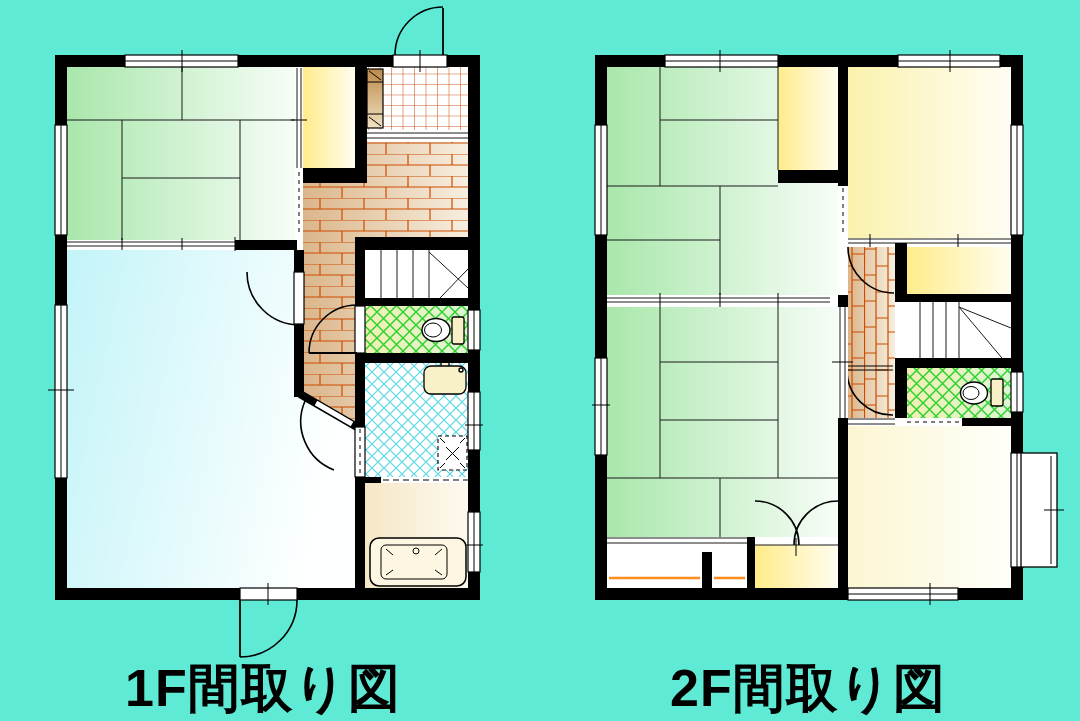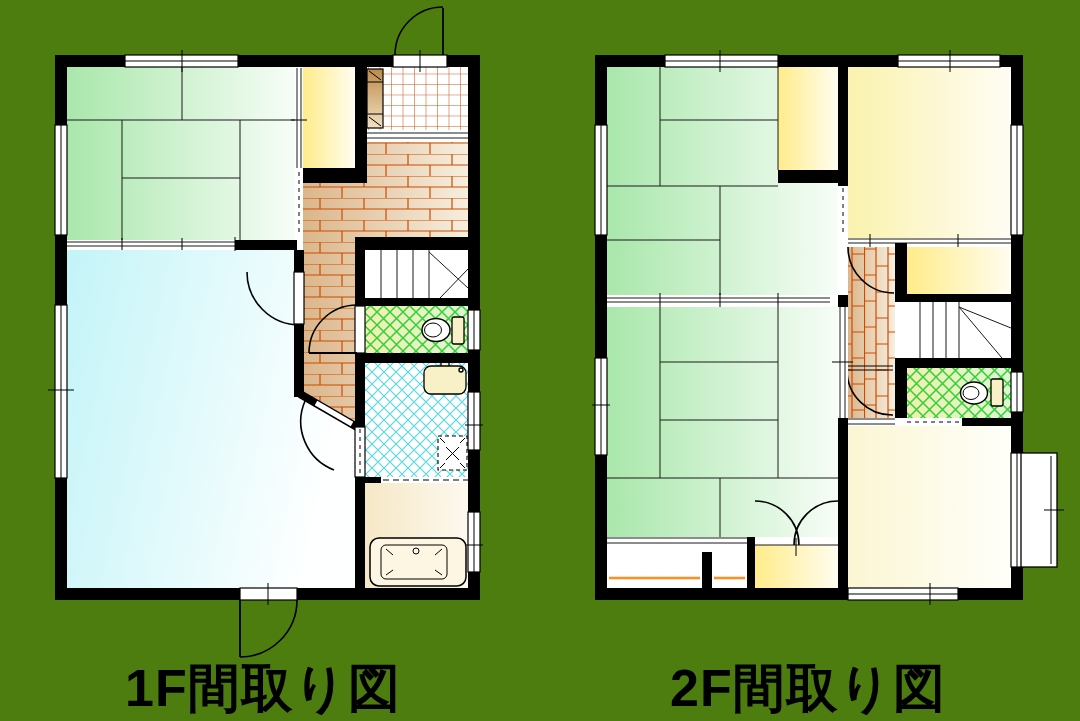--- a/index.html
+++ b/index.html
@@ -1,16 +1,16 @@
 <!DOCTYPE html>
 <html style="--wall: #000000; --line: #1a1a1a; --tatami-deep: #a9e7ab; --tatami-pale: #f7fdf7; --water-deep: #c3f4f8; --water-pale: #feffff; --closet-deep: #ffec8a; --closet-pale: #fffdf0; --western-deep: #faf2ad; --western-pale: #fffdf4; --cream-deep: #fbf6d2; --cream-pale: #fffffa; --hall-deep: #dbb68b; --hall-pale: #f7eedf; --brick-line: #cc4b00; --tile-line: #c75618; --toilet-deep: #f1efb2; --toilet-pale: #dcf6d4; --toilet-hatch: #2fd32f; --wash-hatch: #56d8e2; --bath-deep: #f6e8c6; --bath-pale: #fdf9ef; --fixture-fill: #f8f1c8; --tub-fill: #fdf6e2; --cabinet-deep: #bd8a4a; --cabinet-pale: #f1e1c2; --pole: #ff8d1f;"><head>
 <meta charset="utf-8">
 <style>
   html,body{margin:0;padding:0;background:#fff;}
-  #stage{position:relative;width:1080px;height:721px;background:#4d7c0f;overflow:hidden;}
+  #stage{position:relative;width:1080px;height:721px;background:#5eead4;overflow:hidden;}
   svg{display:block;}
   .wall{fill:var(--wall);}
   .wallline{stroke:var(--wall);fill:none;}
   .white{fill:#ffffff;}
   .thinline{stroke:var(--line);stroke-width:1;fill:none;}
   .arc{stroke:#000;stroke-width:1.6;fill:none;}
   .doorleaf{stroke:#000;stroke-width:1.8;fill:none;}
   .winframe{fill:#fff;stroke:#000;stroke-width:1.2;}
   .winline{stroke:#000;stroke-width:1;fill:none;}
   .dash{stroke:#000;stroke-width:1.2;fill:none;stroke-dasharray:6 4;}

